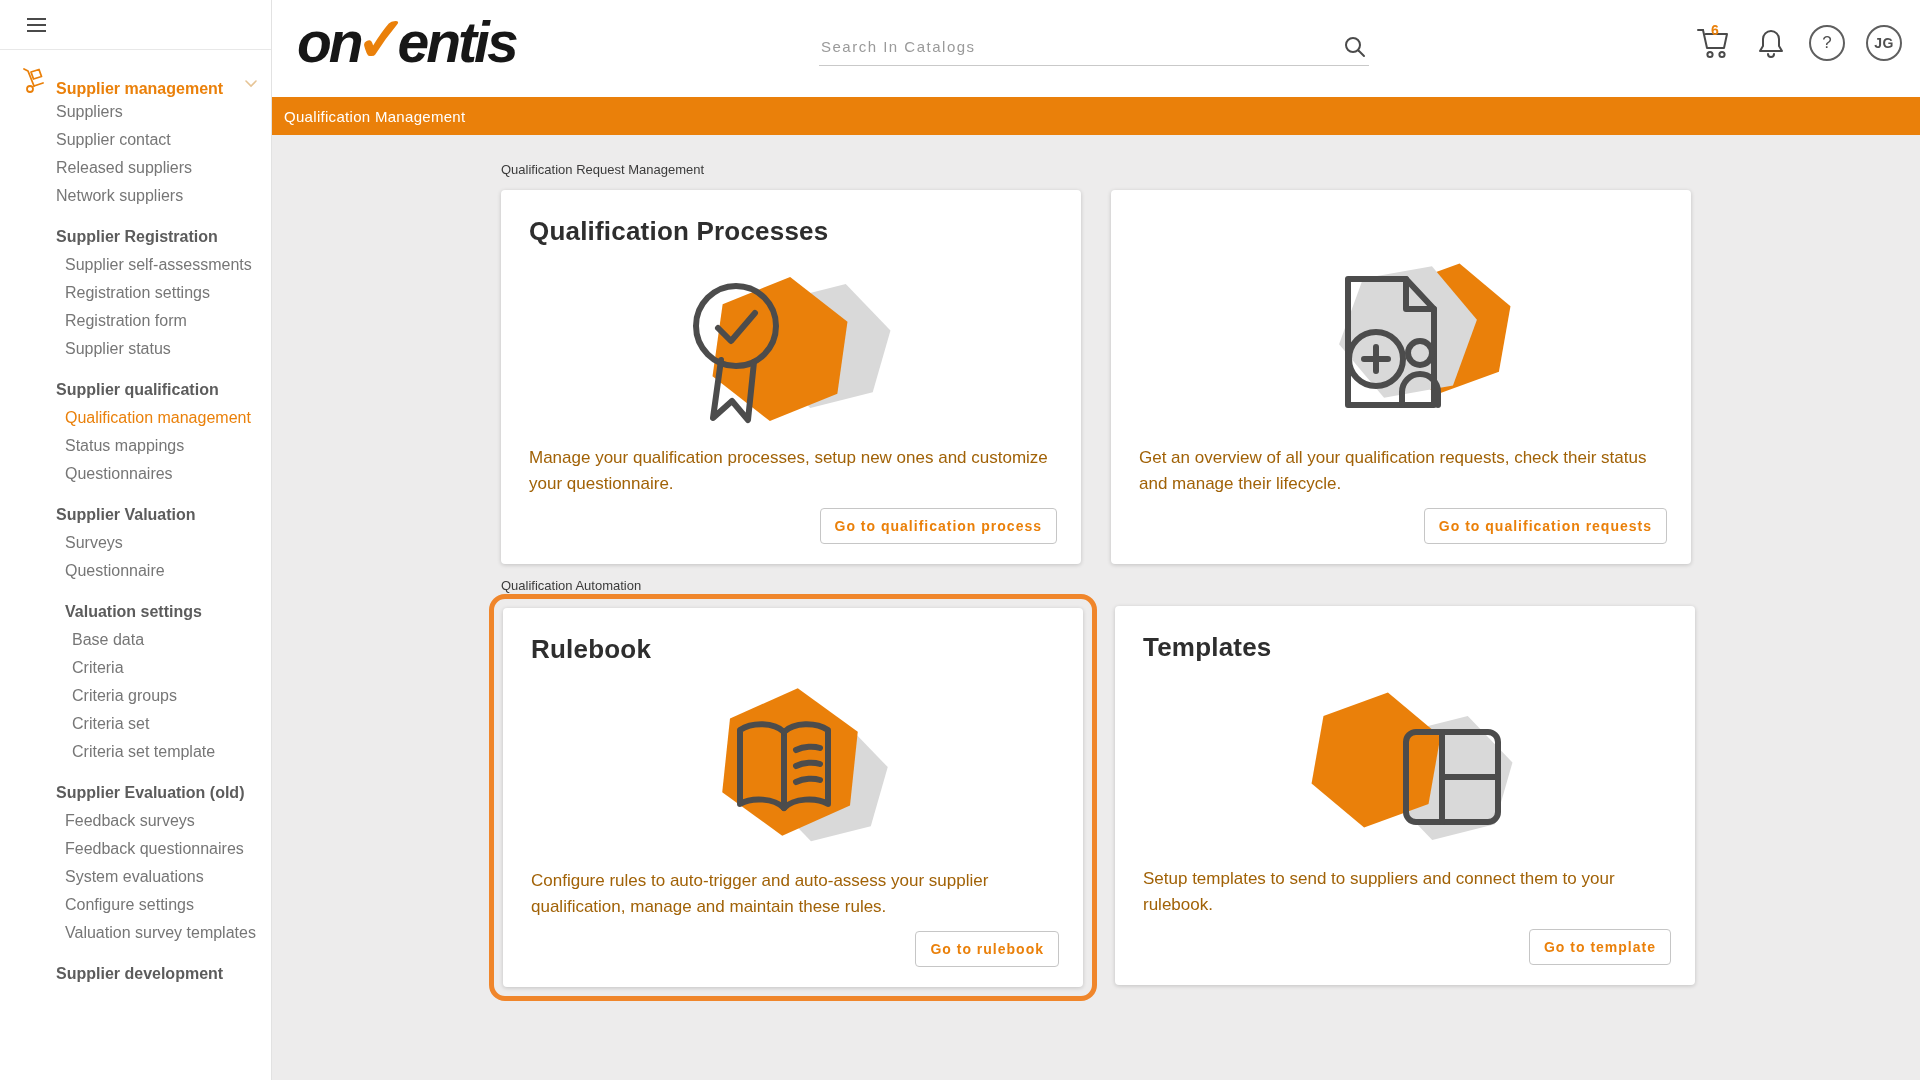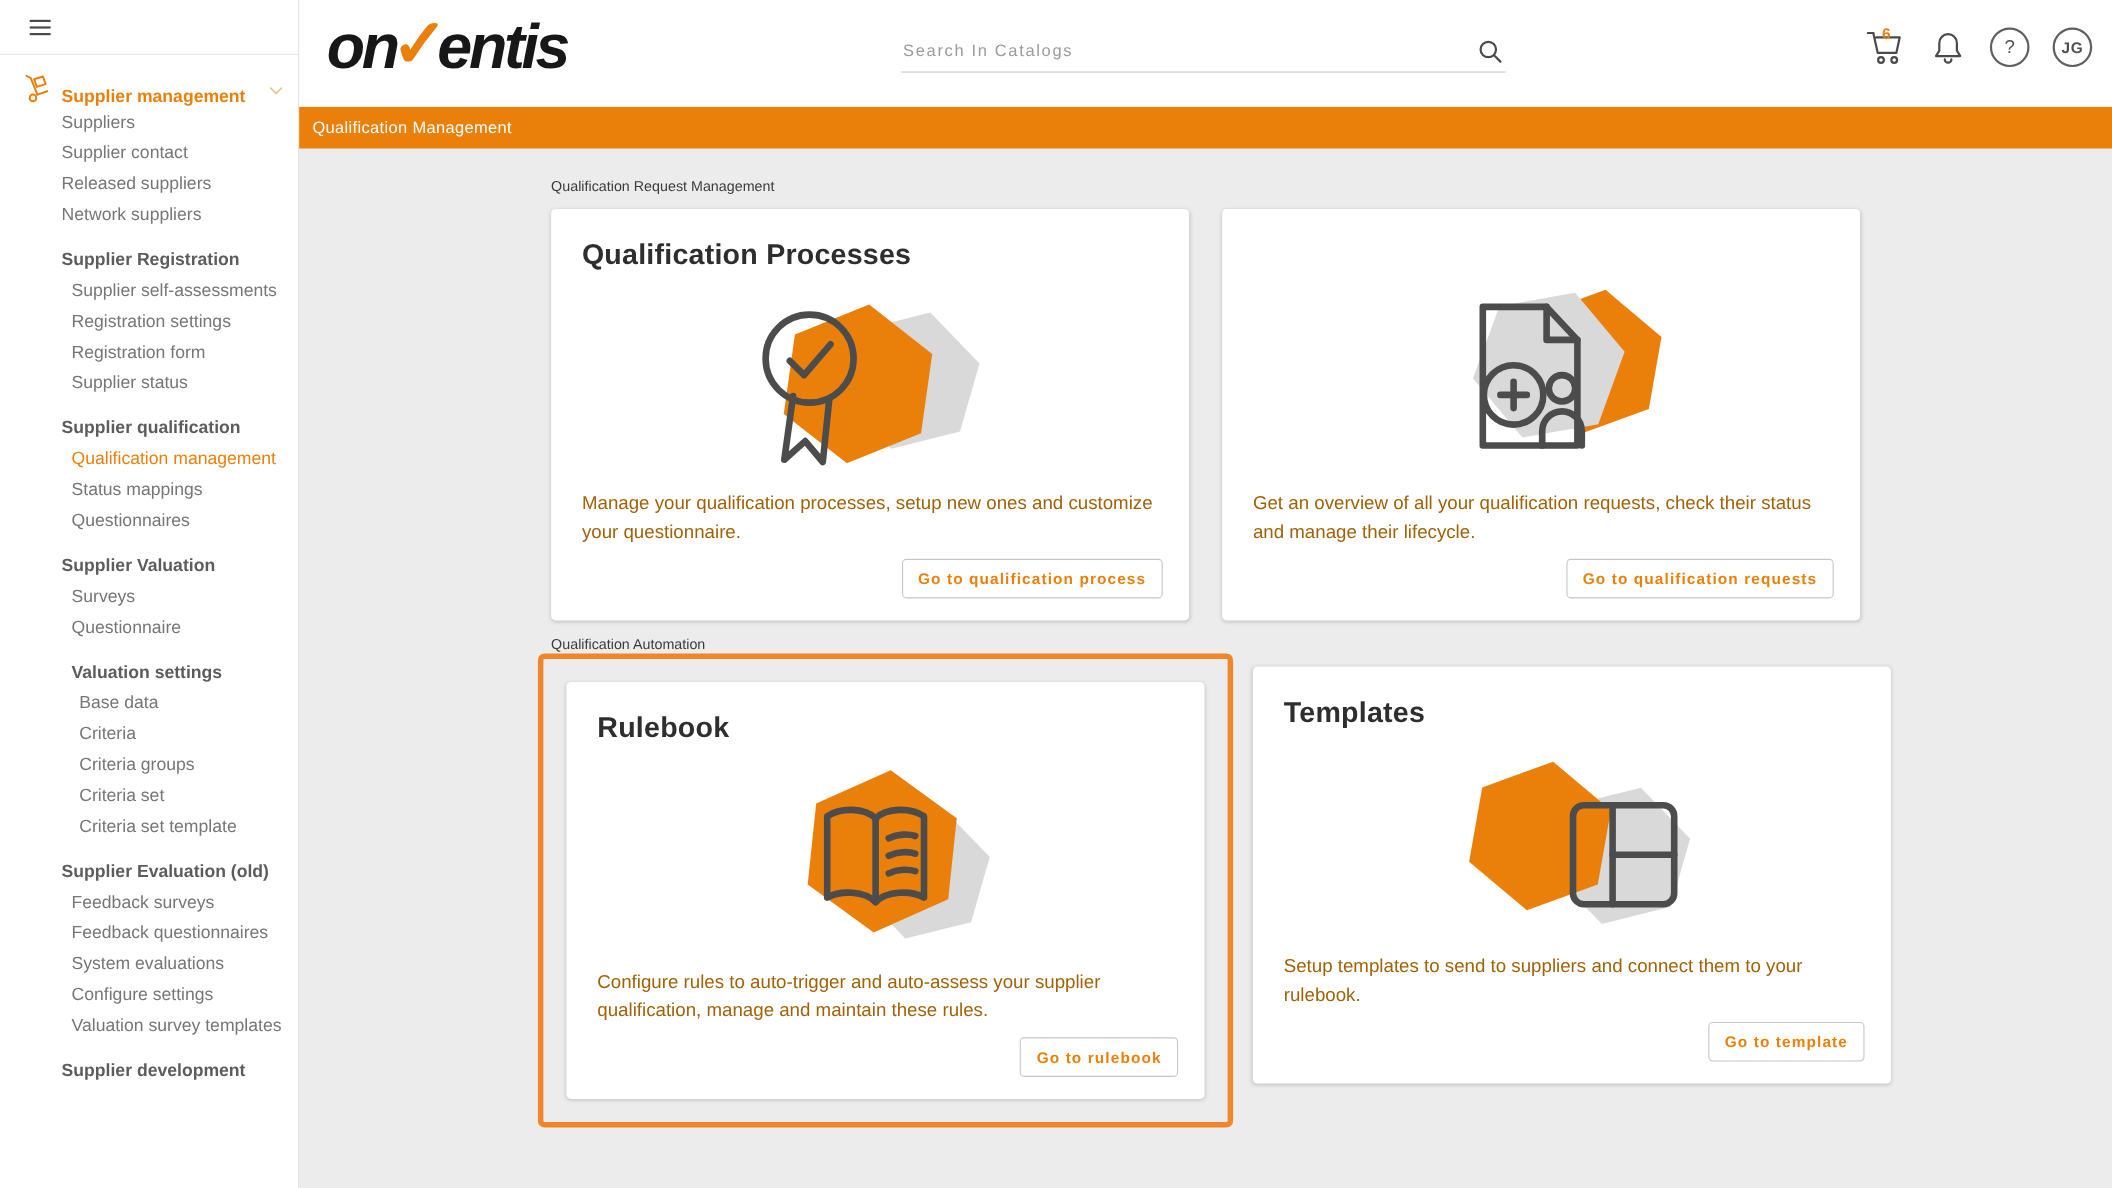--- a/index.html
+++ b/index.html
@@ -68,21 +68,21 @@
         box-shadow:0 1px 4px rgba(0,0,0,.18);padding:24px 24px 20px 24px;
         display:flex;flex-direction:column;}
   .row-2 .card{height:379px;}
   .card h2{font-size:26px;margin:2px 0 0 4px;color:#2e2e2e;letter-spacing:.2px;font-weight:700;}
   .card-icon{flex:1;display:flex;align-items:center;justify-content:center;}
   .card-desc{font-size:17px;color:#a16207;line-height:1.5;margin:0 0 12px 4px;}
   .card-actions{text-align:right;}
   .btn{display:inline-block;background:#fff;border:1px solid #c6c6c6;border-radius:4px;
         padding:9px 14px;color:var(--accent);font-weight:700;font-size:14px;letter-spacing:1px;
         font-family:"Liberation Sans",sans-serif;cursor:pointer;}
-  .highlight-wrap{border:5px solid var(--highlight);border-radius:6px;padding:21px;
+  .highlight-wrap{border:5px solid var(--highlight);border-radius:16px;padding:9px;
         margin:-12px -12px 0 -12px;}
 
   .hex-o{fill:var(--accent);}
   .hex-g{fill:var(--hex-gray);}
   .stk{fill:none;stroke:var(--icon-stroke);stroke-width:6;stroke-linecap:round;stroke-linejoin:round;}
   .stk2{fill:none;stroke:#4a4a4a;stroke-width:2;stroke-linecap:round;stroke-linejoin:round;}
   .stk-accent{fill:none;stroke:var(--accent);stroke-width:1.8;stroke-linecap:round;stroke-linejoin:round;}
 </style>
 </head>
 <body>

